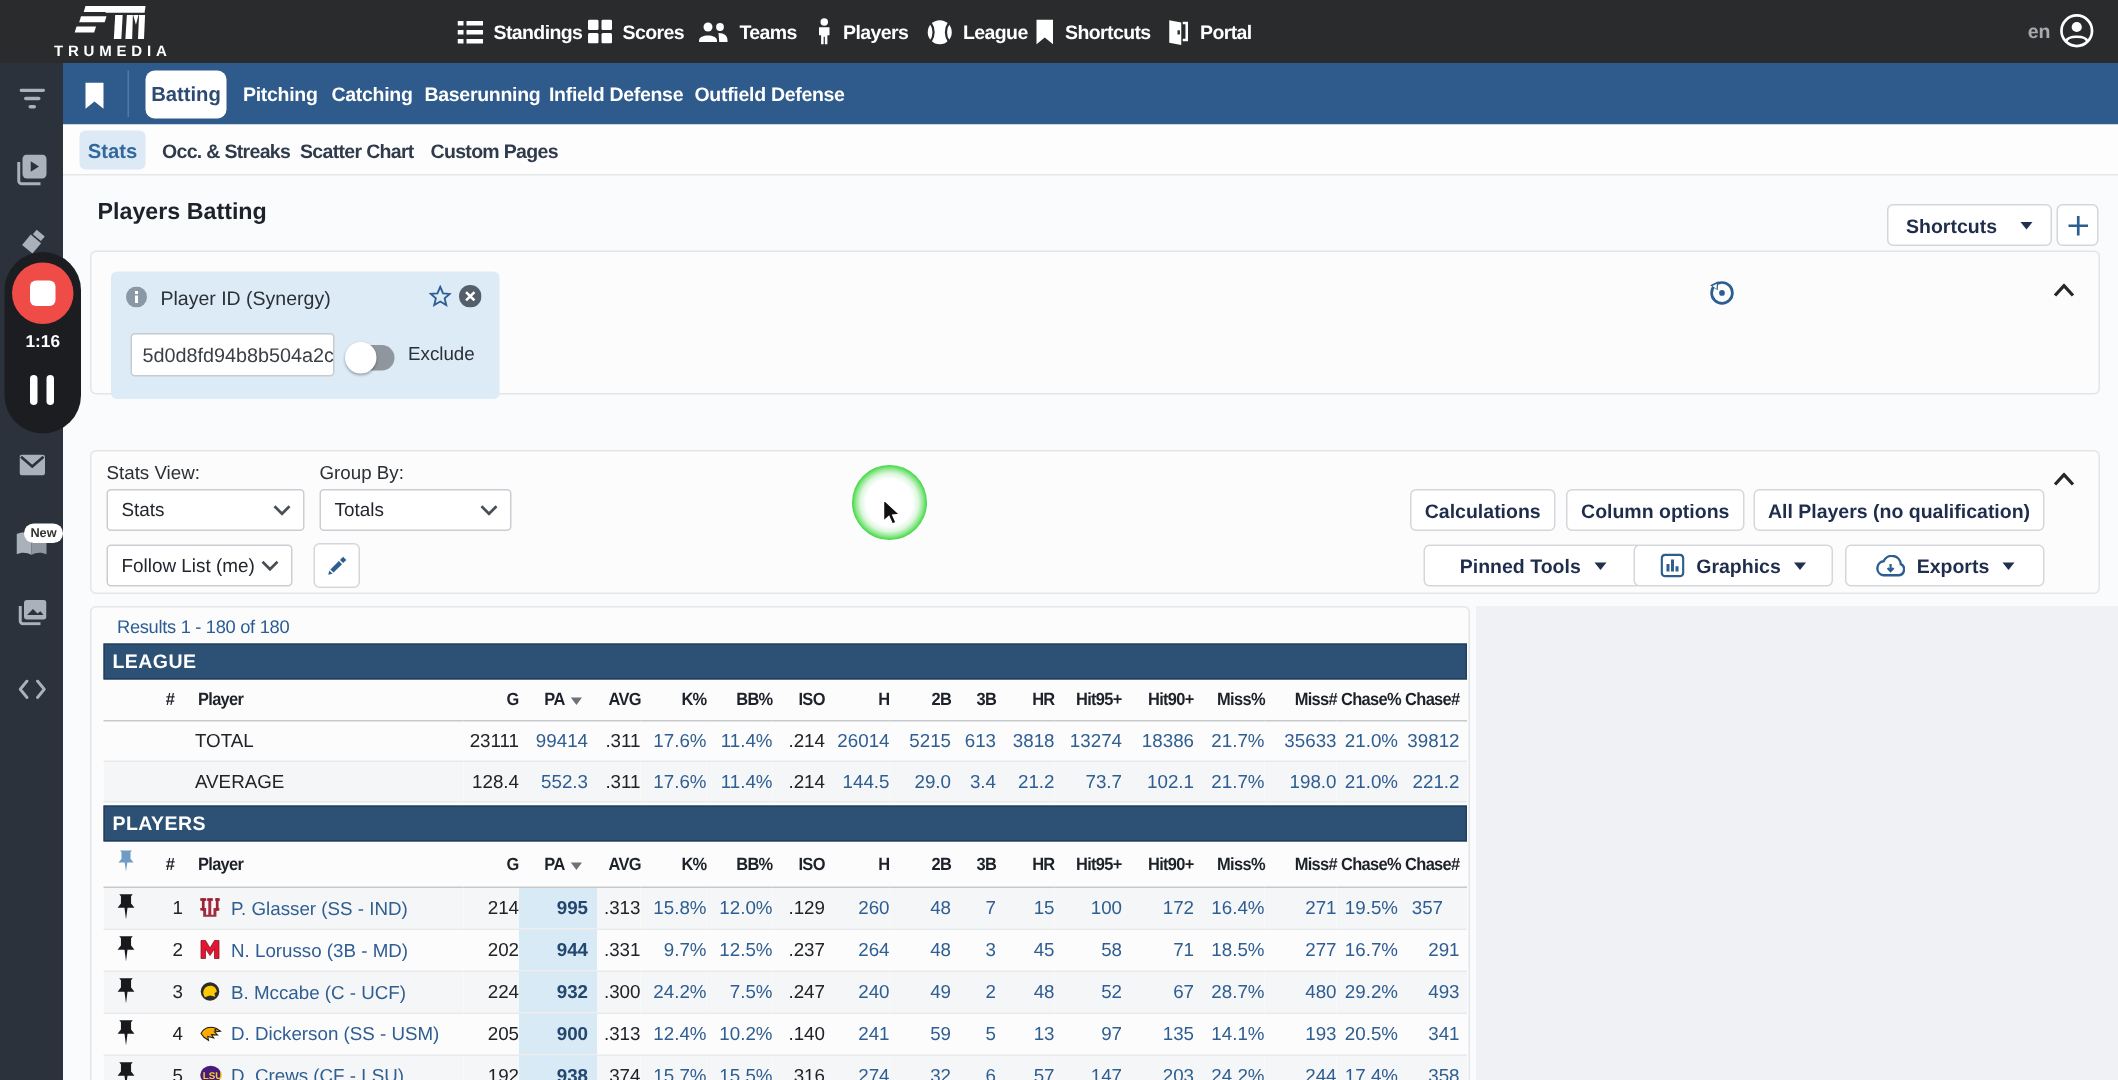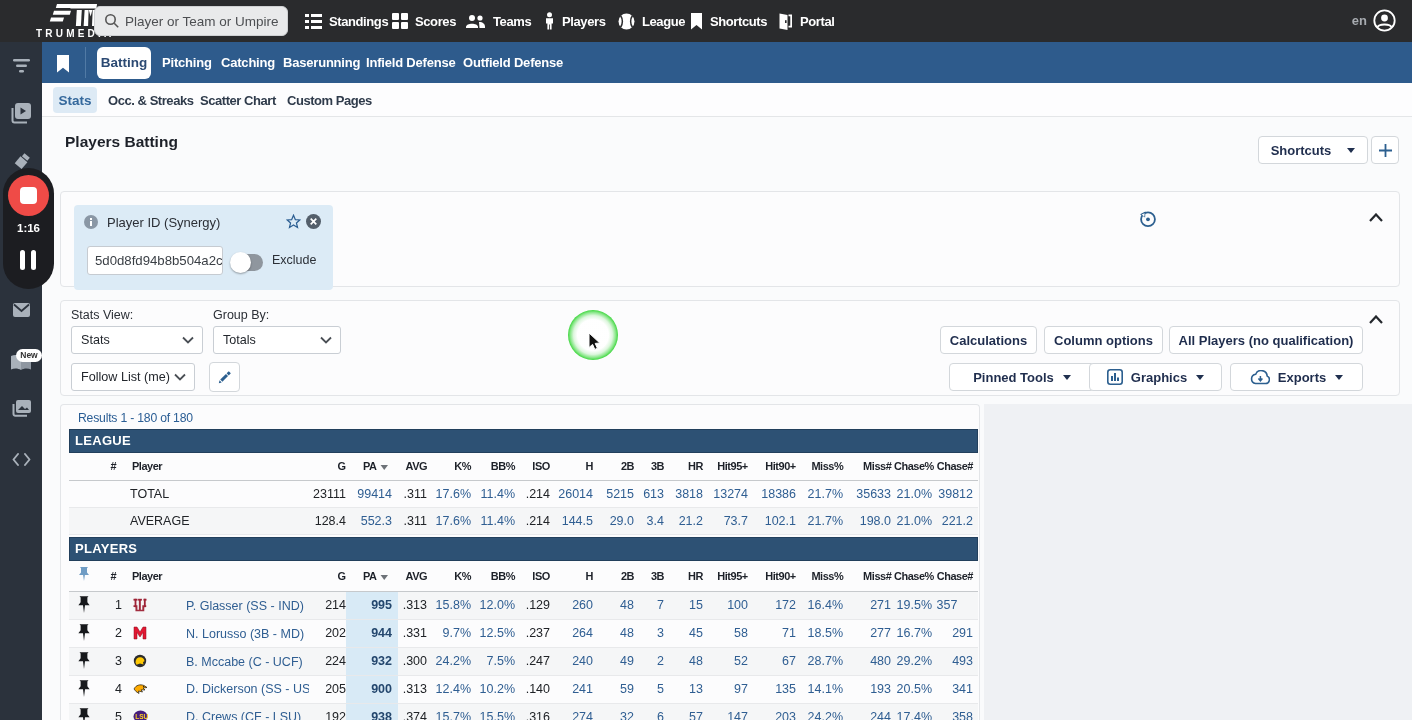--- a/index.html
+++ b/index.html
@@ -34,21 +34,21 @@
 #recpill .sq { position:absolute; left:12px; top:12px; width:17px; height:17px; background:#fff; border-radius:4px; }
 #recpill .time { position:absolute; left:0; top:54px; width:51px; text-align:center; color:#fff; font-size:11.5px; font-weight:bold; }
 #recpill .pb { position:absolute; top:82px; width:5px; height:20px; background:#fff; border-radius:2.5px; }
 
 
 #grayzone { position:absolute; left:984px; top:404px; width:428px; height:316px; background:#eff1f4; }
 h1.title { position:absolute; left:65px; top:133px; font-size:15.5px; color:#1d2129; }
 .btn { position:absolute; background:#fff; border:1px solid #d3d7db; border-radius:4px; color:#1f2d4d; font-weight:bold; font-size:13px; display:flex; align-items:center; justify-content:center; }
 .caret { display:inline-block; width:0; height:0; border-left:4.5px solid transparent; border-right:4.5px solid transparent; border-top:5.5px solid #20304f; margin-left:9px; }
 .card { position:absolute; background:#fcfcfd; border:1px solid #e3e5e8; border-radius:4px; }
-#card1 { left:60px; top:167px; width:1340px; height:96px;margin-top:24px; }
+#card1 { left:60px; top:167px; width:1340px; height:96px; }
 #card2 { left:60px; top:300px; width:1340px; height:96px; }
 #card3 { left:60px; top:404px; width:920px; height:320px; border-bottom:none; }
 
 
 #fbox { position:absolute; left:13px; top:13px; width:259px; height:85px; background:#dcebf6; border-radius:4px; }
 #fbox .lbl { position:absolute; left:33px; top:10px; font-size:13px; color:#2b2f36; }
 #fbox .inp { position:absolute; left:13px; top:41px; width:136px; height:29px; background:#fff; border:1px solid #c6cbd1; border-radius:3px; font-size:13.2px; color:#3a3f45; line-height:27px; padding-left:7px; white-space:nowrap; overflow:hidden; }
 #fbox .track { position:absolute; left:159px; top:49px; width:30px; height:17px; background:#8f969e; border-radius:9px; }
 #fbox .knob { position:absolute; left:-3px; top:-2px; width:21px; height:21px; background:#fff; border-radius:50%; box-shadow:0 1px 2px rgba(0,0,0,0.35); }
 #fbox .exc { position:absolute; left:198px; top:48px; font-size:12.5px; color:#2b2f36; }
@@ -64,21 +64,21 @@
 table.stats td, table.stats th { padding:0; white-space:nowrap; overflow:hidden; }
 table.stats .hr th .hx { display:inline-block; transform:scaleX(0.93); transform-origin:100% 50%; }
 table.stats .hr th.pl .hx { transform-origin:0 50%; }
 table.stats .hr th { font-weight:bold; font-size:11.8px; letter-spacing:-0.5px; color:#1d2129; height:27px; text-align:right; border-bottom:1px solid #c6c9cc; overflow:visible; }
 table.stats .hr th.pl { text-align:left; }
 table.stats td { height:27px; text-align:right; border-bottom:1px solid #e8e9eb; }
 table.stats td.pl { text-align:left; }
 tr.stripe td { background:#f5f6f7; }
 .blue { color:#2f5e92; }
 .pab { background:#d8eaf6 !important; color:#24476e; font-weight:bold; }
-.name { color:#2f5e92;margin-left:32px; }
+.name { color:#2f5e92; }
 td.pl { }
 td.pl .lg { display:inline-block; width:15px; height:14px; vertical-align:-2px; margin-left:11px; margin-right:6px; }
 td.pin { text-align:center !important; }
 #ptable .hr th { height:29px; }
 #ptable td { height:28px; }
 
 
 </style>
 </head>
 <body>
@@ -92,27 +92,20 @@
         <polygon points="20,10.8 37,10.8 35.8,14.8 18.8,14.8"></polygon>
         <polygon points="17,17.6 30,17.6 28.8,21.6 15.8,21.6"></polygon>
         <polygon points="37,4 63,4 62.4,8.5 36.4,8.5"></polygon>
         <polygon points="42.8,10 47.8,10 46.9,26 41.9,26"></polygon>
         <polygon points="50.6,10 54.6,10 54.1,26 49.6,26"></polygon>
         <polygon points="54.8,10 58.4,10 56.6,16.5"></polygon>
         <polygon points="58.7,10 62.7,10 62,26 58,26"></polygon>
       </g>
       <text x="2" y="37" fill="#fff" font-size="10" font-weight="bold" letter-spacing="3.2">TRUMEDIA</text>
     </svg>
-  </div>
-  <div id="searchbox">
-    <svg width="16" height="16" viewBox="0 0 16 16" style="position:absolute;left:9px;top:6px;">
-      <circle cx="6.5" cy="6.5" r="4.7" fill="none" stroke="#555" stroke-width="1.6"></circle>
-      <line x1="10.2" y1="10.2" x2="14.2" y2="14.2" stroke="#555" stroke-width="1.6"></line>
-    </svg>
-    <span class="ph">Player or Team or Umpire</span>
   </div>
   <div class="navitem" style="left:305px;">
     <svg width="17" height="17" viewBox="0 0 17 17" fill="#fff">
           <rect x="0" y="1" width="4" height="3"></rect>
           <rect x="6" y="1" width="11" height="3"></rect>
           <rect x="0" y="7" width="4" height="3"></rect>
           <rect x="6" y="7" width="11" height="3"></rect>
           <rect x="0" y="13" width="4" height="3"></rect>
           <rect x="6" y="13" width="11" height="3"></rect>
         </svg>
@@ -512,21 +505,21 @@
             <td>.129</td>
             <td class="blue">260</td>
             <td class="blue">48</td>
             <td class="blue">7</td>
             <td class="blue">15</td>
             <td class="blue">100</td>
             <td class="blue">172</td>
             <td class="blue">16.4%</td>
             <td class="blue">271</td>
             <td class="blue">19.5%</td>
-            <td class="blue" style="padding-right:16px;text-align:center;">357</td>
+            <td class="blue" style="padding-right:16px;">357</td>
     </tr>
     <tr>
       <td class="pin"><svg width="14" height="18" viewBox="0 0 12 16">
                 <path d="M2 1 L10 1 L9 2.2 L9 6.5 L11 9 L6.9 9 L6 16 L5.1 9 L1 9 L3 6.5 L3 2.2 Z" fill="#17191c"></path>
               </svg></td>
       <td>2</td>
       <td class="pl"><span class="lg"><svg width="14" height="14" viewBox="0 0 14 14">
                   <path d="M1 13 V1 H4 L7 6 L10 1 H13 V13 H10 V6.5 L7 11 L4 6.5 V13 Z" fill="#e21833" stroke="#8a0f1f" stroke-width="0.5"></path>
                 </svg></span><span class="name">N. Lorusso (3B - MD)</span></td>
       <td>202</td>

